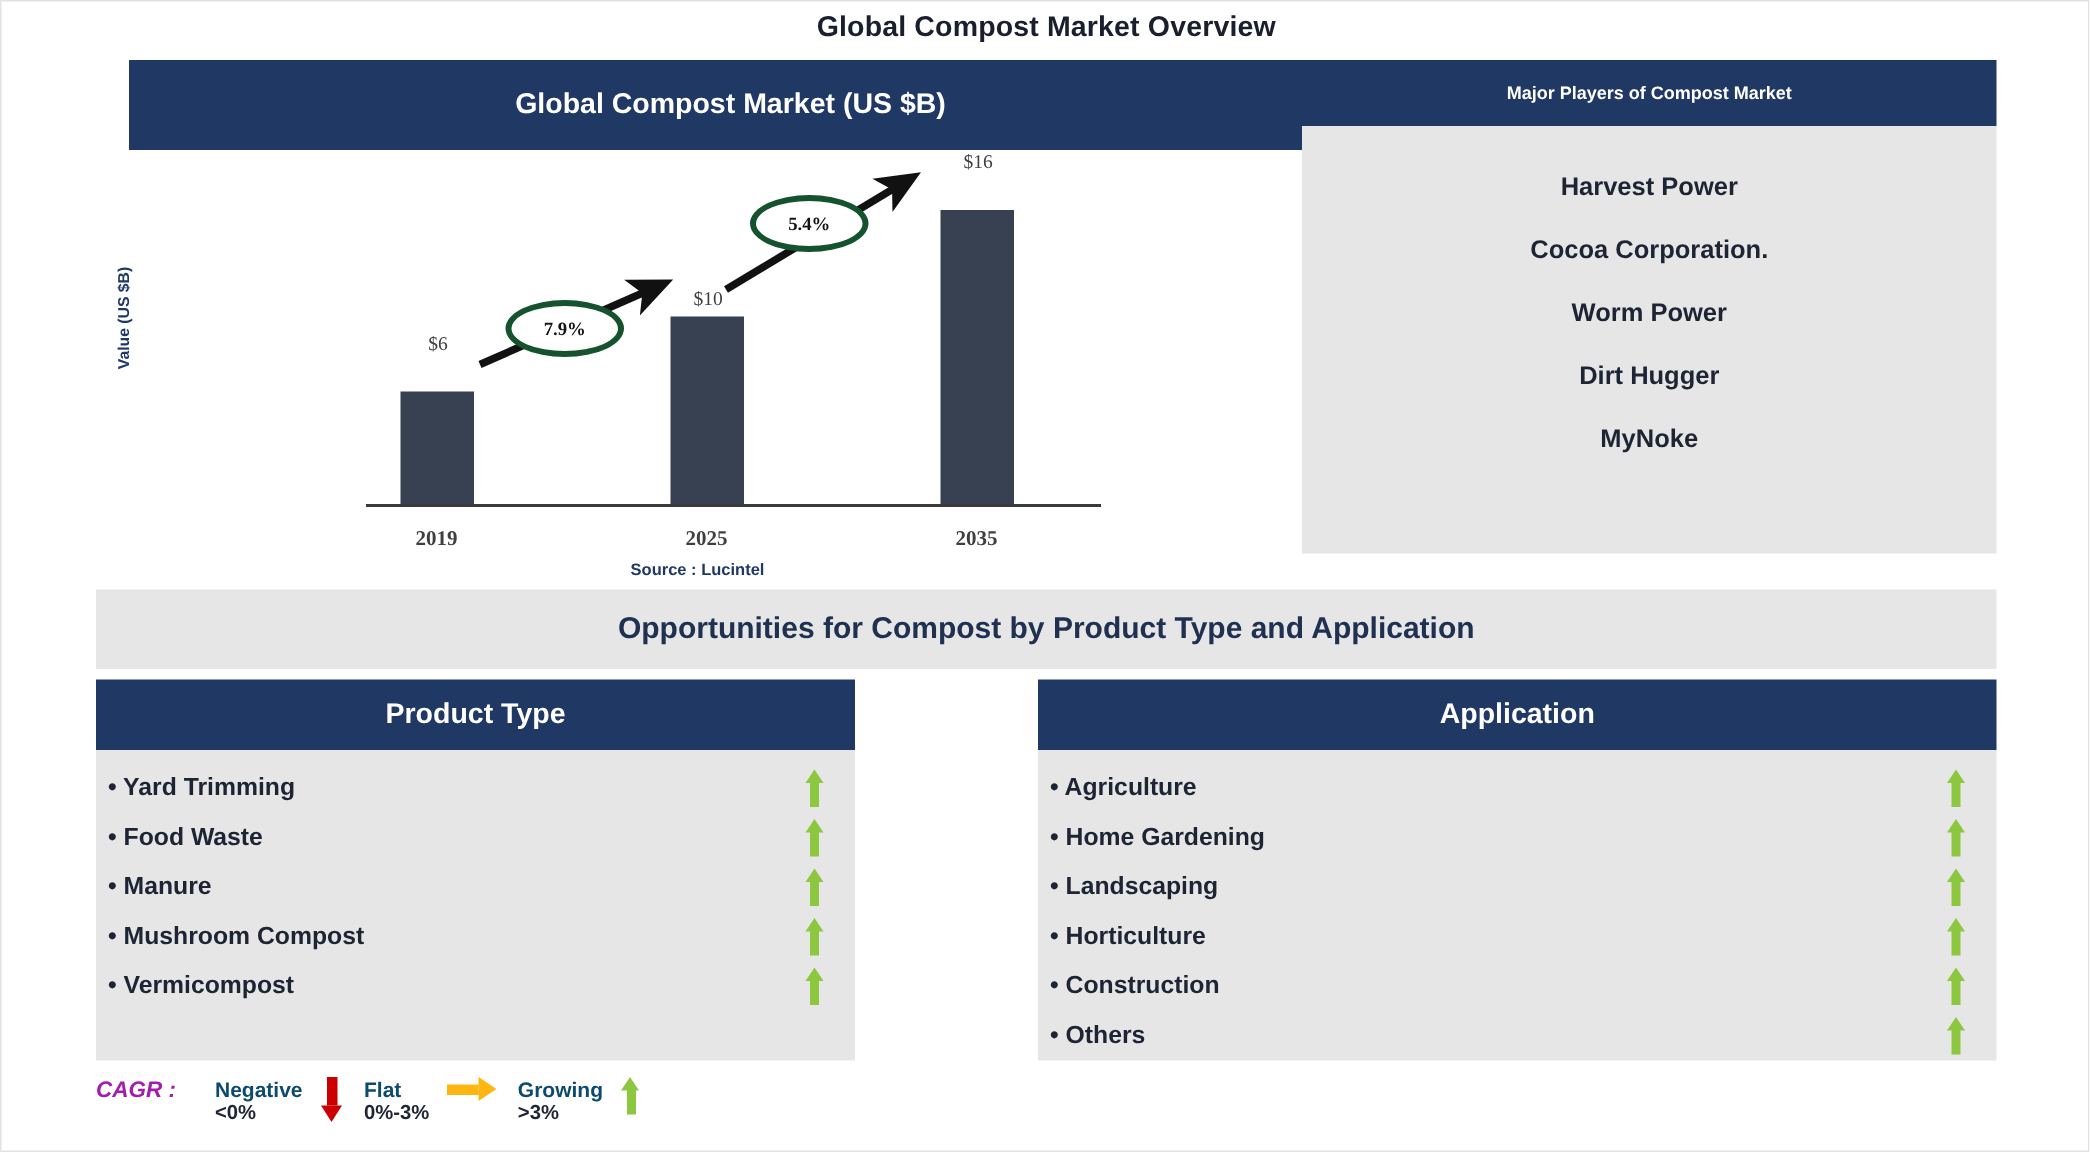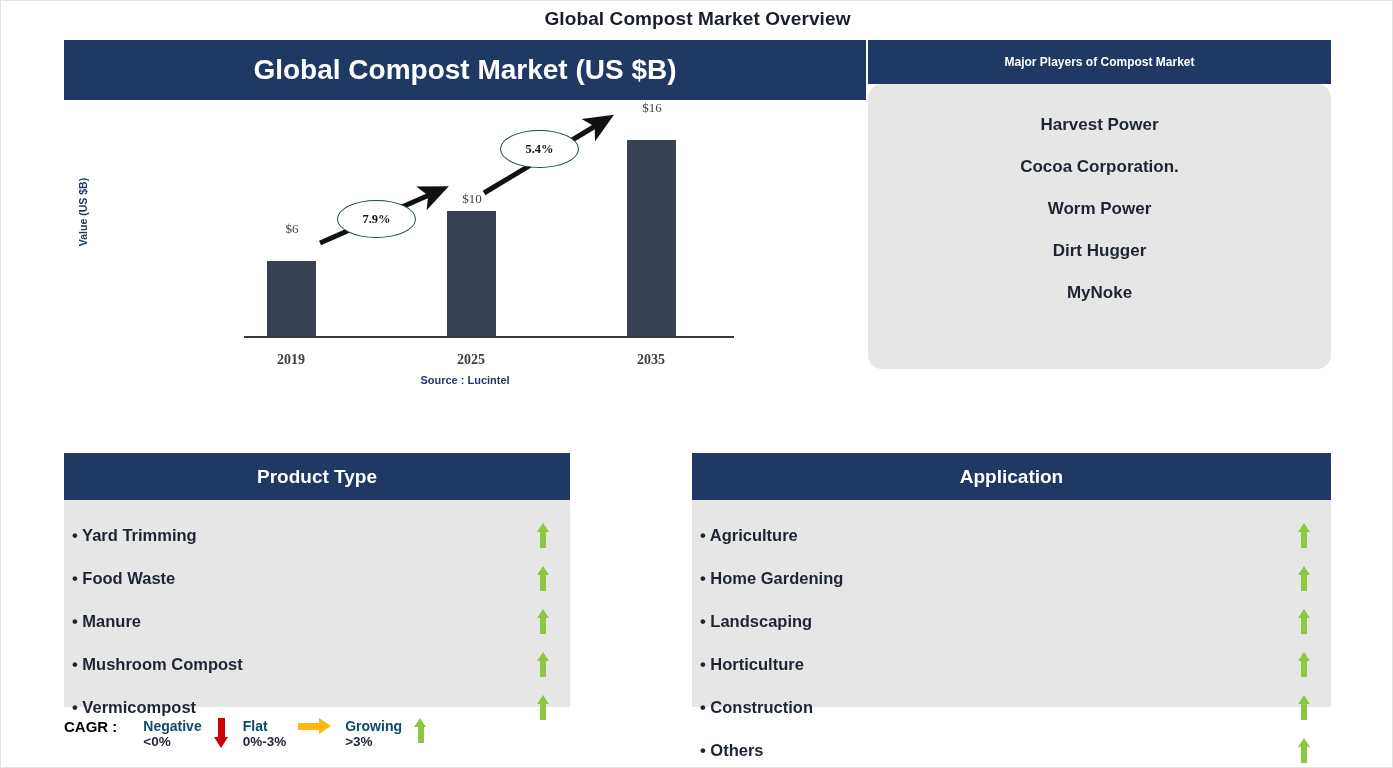--- a/index.html
+++ b/index.html
@@ -29,21 +29,21 @@
   .hdr {
     background: #203864;
     color: #ffffff;
     font-weight: bold;
     display: flex; align-items: center; justify-content: center;
     text-align: center;
   }
 
   
   #chart-panel { position: absolute; left: 63px; top: 39px; width: 802px; height: 345px; }
-  #chart-header { width: 100%; height: 60px; font-size: 28px; }
+  #chart-header { width: 100%; height: 60px; font-size: 19px; margin-left: 22px; }
   #chart-body { position: relative; width: 100%; height: 285px; background: #ffffff; }
 
   #y-axis-label {
     position: absolute; left: -31px; top: 106px; width: 100px;
     transform: rotate(-90deg);
     font-size: 10.5px; font-weight: bold; color: #203864;
     text-align: center; white-space: nowrap;
   }
 
   #plot { position: absolute; left: 180px; top: 0; width: 490px; height: 285px; }
@@ -65,37 +65,36 @@
     font-size: 14px; font-weight: bold; color: #3f3f3f;
     font-family: "Liberation Serif", serif;
   }
   #source-note {
     position: absolute; left: 0; bottom: -1px; width: 802px; text-align: center;
     font-size: 11px; font-weight: bold; color: #203864;
   }
   .cagr-bubble {
     position: absolute;
     width: 79px; height: 38px;
-    border: 1px solid #14532d;
+    border: 4px solid #14532d;
     border-radius: 50%;
     background: #ffffff;
     display: flex; align-items: center; justify-content: center;
     font-size: 12.5px; font-weight: bold; color: #141414;
     font-family: "Liberation Serif", serif;
     z-index: 4;
   }
 
   
   #players-panel { position: absolute; left: 867px; top: 39px; width: 463px; height: 345px; }
   #players-header { width: 100%; height: 44px; font-size: 12px; }
   #players-body {
     width: 100%; height: 285px; background: #e6e6e6;
     display: flex; flex-direction: column; justify-content: flex-start;
     padding-top: 20px;
-    border-radius: 14px;
   }
   .player-item {
     text-align: center; font-size: 17px; font-weight: bold; color: #1d2433;
     padding: 11px 0;
   }
 
   
   #opp-banner {
     position: absolute; left: 63px; top: 392px; width: 1267px; height: 53px;
     background: #e6e6e6;
@@ -108,21 +107,20 @@
   #application-panel { position: absolute; left: 691px; top: 452px; width: 639px; height: 254px; }
   .list-header { width: 100%; height: 47px; font-size: 19px; }
   .list-body {
     width: 100%; height: 207px; background: #e6e6e6;
     padding: 9px 0 0 0;
   }
   .list-row {
     display: flex; align-items: center;
     padding: 0 14px 0 8px;
     height: 33px;
-    margin-top: 10px;
   }
   .list-label {
     flex: 1;
     font-size: 16.5px; font-weight: bold; color: #1d2433;
     white-space: nowrap;
   }
   .arrow-cell { width: 26px; display: flex; justify-content: center; }
 
   
   .arr-up {
@@ -167,22 +165,22 @@
     border-bottom: 8px solid transparent;
     border-left: 12px solid #FFB612;
   }
 
   
   #legend {
     position: absolute; left: 63px; top: 713px; width: 700px; height: 50px;
     display: flex; align-items: flex-start;
   }
   #legend-title {
-    font-size: 15px; font-weight: bold; color: #000000;
-    margin-right: 26px; padding-top: 4px; white-space: nowrap;
+    font-size: 15px; font-weight: bold; color: #a21caf;
+    margin-right: 26px; padding-top: 4px; white-space: nowrap; font-style: italic;
   }
   .legend-item { display: flex; align-items: flex-start; margin-right: 4px; }
   .legend-text { padding-top: 4px; white-space: nowrap; }
   .legend-name { font-size: 14px; font-weight: bold; color: #0c4a6e; display: block; }
   .legend-range { font-size: 13.5px; font-weight: bold; color: #1d2433; display: block; }
   .legend-icon { margin: 4px 10px 0 12px; }
 </style>
 </head>
 <body>
 
@@ -232,20 +230,21 @@
     <div id="players-header" class="hdr">Major Players of Compost Market</div>
     <div id="players-body">
       <div class="player-item">Harvest Power</div>
       <div class="player-item">Cocoa Corporation.</div>
       <div class="player-item">Worm Power</div>
       <div class="player-item">Dirt Hugger</div>
       <div class="player-item">MyNoke</div>
     </div>
   </div>
 
+  <div id="opp-banner">Opportunities for Compost by Product Type and Application</div>
 
   <div id="product-panel">
     <div class="list-header hdr">Product Type</div>
     <div class="list-body">
       <div class="list-row">
         <span class="list-label">• Yard Trimming</span>
         <span class="arrow-cell">
           <span class="arr-up"></span>
         </span>
       </div>

